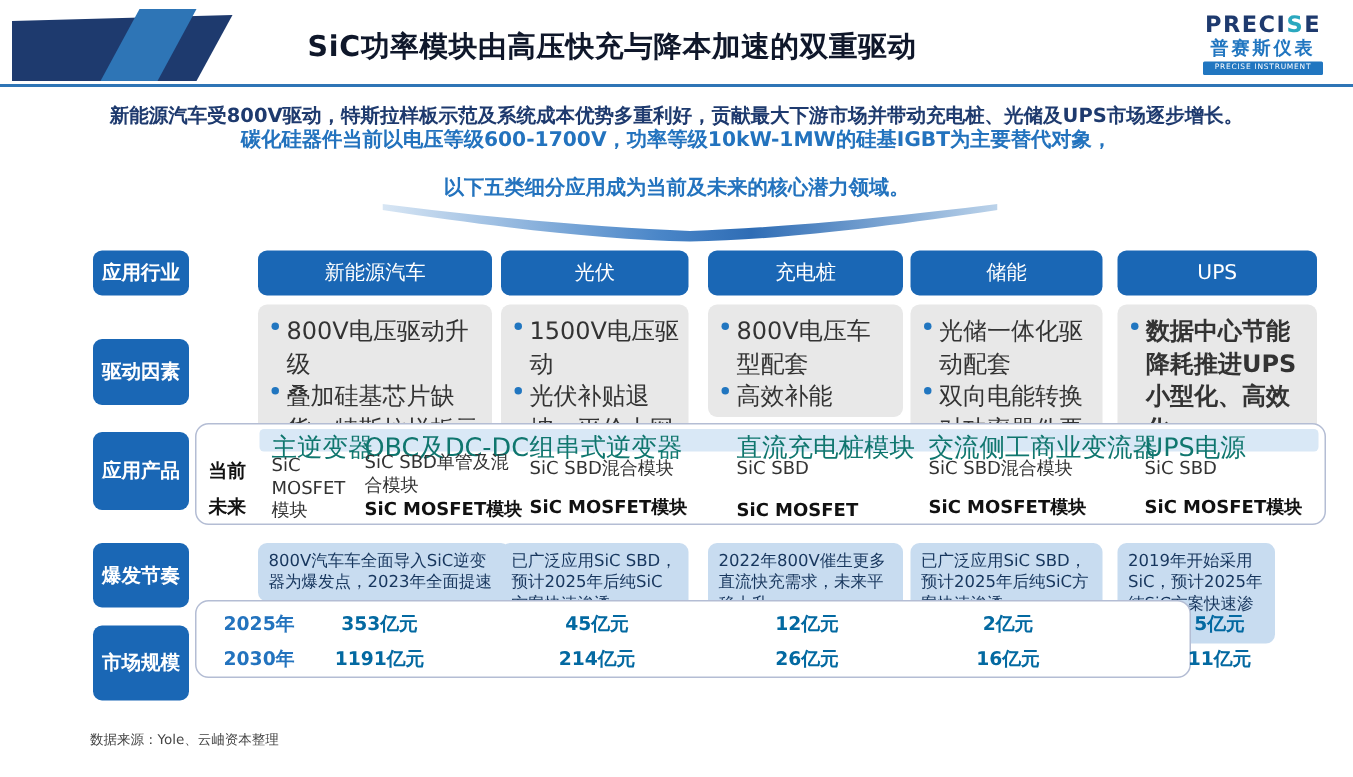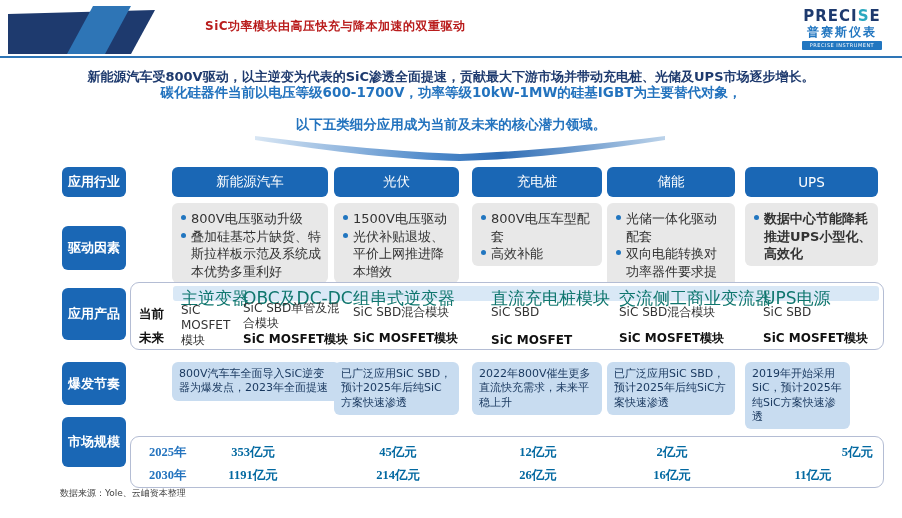--- a/index.html
+++ b/index.html
@@ -2,41 +2,41 @@
 <html><head>
 <meta charset="utf-8">
 <style>
   * { margin:0; padding:0; box-sizing:border-box; }
   html,body { background:#fff; }
   body { font-family:"DejaVu Sans","Liberation Sans",sans-serif; }
   .slide { position:relative; width:902px; height:518px; background:#fff; overflow:hidden; }
   .abs { position:absolute; }
 
   
-  .title { left:205px; top:18px; font-size:12px; font-weight:bold; color:#b91c1c; letter-spacing:0.5px; }
+  .title { left:205px; top:18px; font-size:19px; font-weight:bold; color:#0f172a; letter-spacing:0.5px; }
   .hdr-line { left:0; top:56px; width:902px; height:2px; background:#2e75b6; }
   .logo { right:20px; top:8px; width:80px; text-align:center; }
   .logo-top { font-size:15px; font-weight:bold; color:#1e3a6e; letter-spacing:1px; line-height:1.1; }
   .logo-s { color:#2ba8bf; }
   .logo-cn { font-size:12px; font-weight:bold; color:#2176c0; letter-spacing:2px; line-height:1.25; }
   .logo-bar { margin-top:1px; background:#2176c0; color:#fff; font-size:5px; letter-spacing:0.5px; padding:1px 0 2px; border-radius:1px; }
 
   
   .intro1 { left:0; top:68px; width:902px; text-align:center; font-size:13px; font-weight:bold; color:#1e3a6e; }
   .intro-blue { left:0; width:902px; text-align:center; font-size:13.5px; font-weight:bold; color:#2373be; }
 
   
   .lbl { left:62px; width:64px; background:#1a67b5; color:#fff; font-size:13px; font-weight:bold;
          border-radius:6px; display:flex; align-items:center; justify-content:center; }
   .hdr { top:167px; height:30px; background:#1a67b5; color:#fff; font-size:13.5px; font-weight:normal;
          border-radius:6px; display:flex; align-items:center; justify-content:center; }
 
   
   .gray-cell { top:203px; background:#e8e8e8; border-radius:6px; padding:7px 6px 3px 6px;
-               font-size:13px; color:#333; line-height:1.35; }
+               font-size:16px; color:#333; line-height:1.35; }
   .b-row { display:flex; }
   .dot { width:5px; height:5px; border-radius:50%; background:#2176c0; margin:5px 5px 0 3px; flex:0 0 auto; }
 
   
   .box { background:#fff; border:1.5px solid #b4bdd4; border-radius:9px; }
   .strip { background:#d9e8f6; border-radius:3px; }
   .subhdr { font-size:17px; color:#0f766e; white-space:nowrap; }
   .rowtag { font-size:12.5px; font-weight:bold; color:#111;text-align:center; }
   .pcell { display:flex; flex-direction:column; justify-content:space-between; }
   .cur { font-size:12px; color:#333; line-height:1.25; }
@@ -66,21 +66,21 @@
   </svg>
 
   <div class="abs title">SiC功率模块由高压快充与降本加速的双重驱动</div>
   <div class="abs hdr-line"></div>
   <div class="abs logo">
     <div class="logo-top"><span>PRECI</span><span class="logo-s">S</span><span>E</span></div>
     <div class="logo-cn">普赛斯仪表</div>
     <div class="logo-bar">PRECISE INSTRUMENT</div>
   </div>
 
-  <div class="abs intro1">新能源汽车受800V驱动，以主逆变为代表的SiC渗透全面提速，贡献最大下游市场并带动充电桩、光储及UPS市场逐步增长。</div>
+  <div class="abs intro1">新能源汽车受800V驱动，特斯拉样板示范及系统成本优势多重利好，贡献最大下游市场并带动充电桩、光储及UPS市场逐步增长。</div>
   <div class="abs intro-blue" style="top:84px;">碳化硅器件当前以电压等级600-1700V，功率等级10kW-1MW的硅基IGBT为主要替代对象，</div>
   <div class="abs intro-blue" style="top:116px;">以下五类细分应用成为当前及未来的核心潜力领域。</div>
 
   <svg class="abs" style="left:255px; top:133px;" width="410" height="30" viewBox="0 0 410 30">
     <defs>
       <linearGradient id="fg" x1="0" y1="0" x2="1" y2="0">
         <stop offset="0" stop-color="#d8e6f4"></stop>
         <stop offset="0.45" stop-color="#4a86c8"></stop>
         <stop offset="0.6" stop-color="#2f6db5"></stop>
         <stop offset="1" stop-color="#bcd3ea"></stop>
@@ -182,27 +182,27 @@
       <div class="fut">SiC MOSFET模块</div>
     </div>
   </div>
 
   <div class="abs pace-cell" style="left:172px; width:168px;">800V汽车车全面导入SiC逆变器为爆发点，2023年全面提速</div>
   <div class="abs pace-cell" style="left:334px; width:125px;">已广泛应用SiC SBD，预计2025年后纯SiC方案快速渗透</div>
   <div class="abs pace-cell" style="left:472px; width:130px;">2022年800V催生更多直流快充需求，未来平稳上升</div>
   <div class="abs pace-cell" style="left:607px; width:128px;">已广泛应用SiC SBD，预计2025年后纯SiC方案快速渗透</div>
   <div class="abs pace-cell" style="left:745px; width:105px;">2019年开始采用SiC，预计2025年纯SiC方案快速渗透</div>
 
-  <div class="abs box" style="left:130px; top:436px; width:754px; height:52px;font-family:Liberation Serif, serif;">
+  <div class="abs box" style="left:130px; top:400px; width:664px; height:52px;">
     <div class="abs myear" style="left:18px; top:7px;">2025年</div>
     <div class="abs mval" style="left:62px; top:7px;">353亿元</div>
     <div class="abs mval" style="left:207px; top:7px;">45亿元</div>
     <div class="abs mval" style="left:347px; top:7px;">12亿元</div>
     <div class="abs mval" style="left:481px; top:7px;">2亿元</div>
-    <div class="abs mval" style="left:622px; top:7px;text-align:right;">5亿元</div>
+    <div class="abs mval" style="left:622px; top:7px;">5亿元</div>
     <div class="abs myear" style="left:18px; top:30px;">2030年</div>
     <div class="abs mval" style="left:62px; top:30px;">1191亿元</div>
     <div class="abs mval" style="left:207px; top:30px;">214亿元</div>
     <div class="abs mval" style="left:347px; top:30px;">26亿元</div>
     <div class="abs mval" style="left:481px; top:30px;">16亿元</div>
     <div class="abs mval" style="left:622px; top:30px;">11亿元</div>
   </div>
 
   <div class="abs source">数据来源：Yole、云岫资本整理</div>
 

